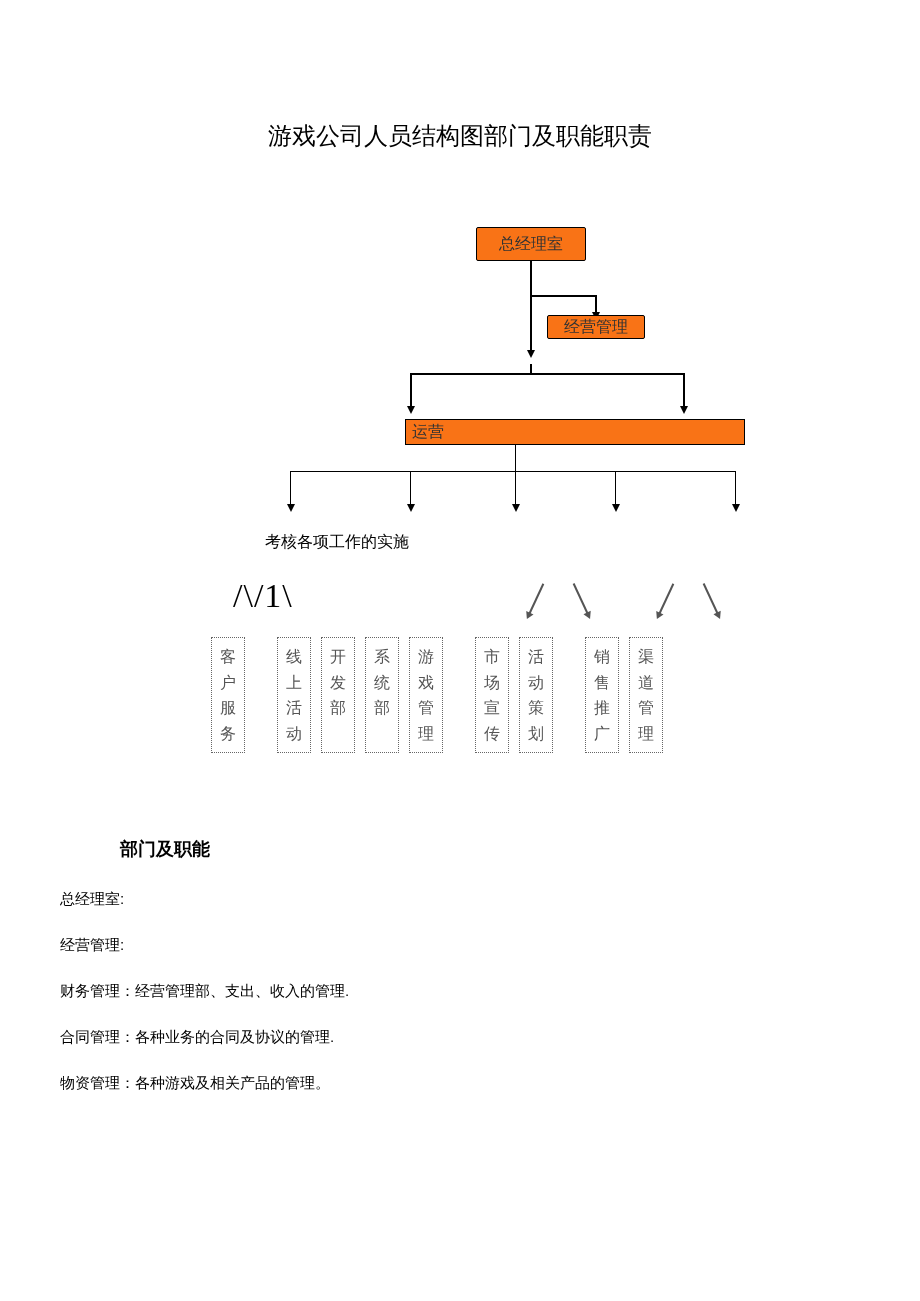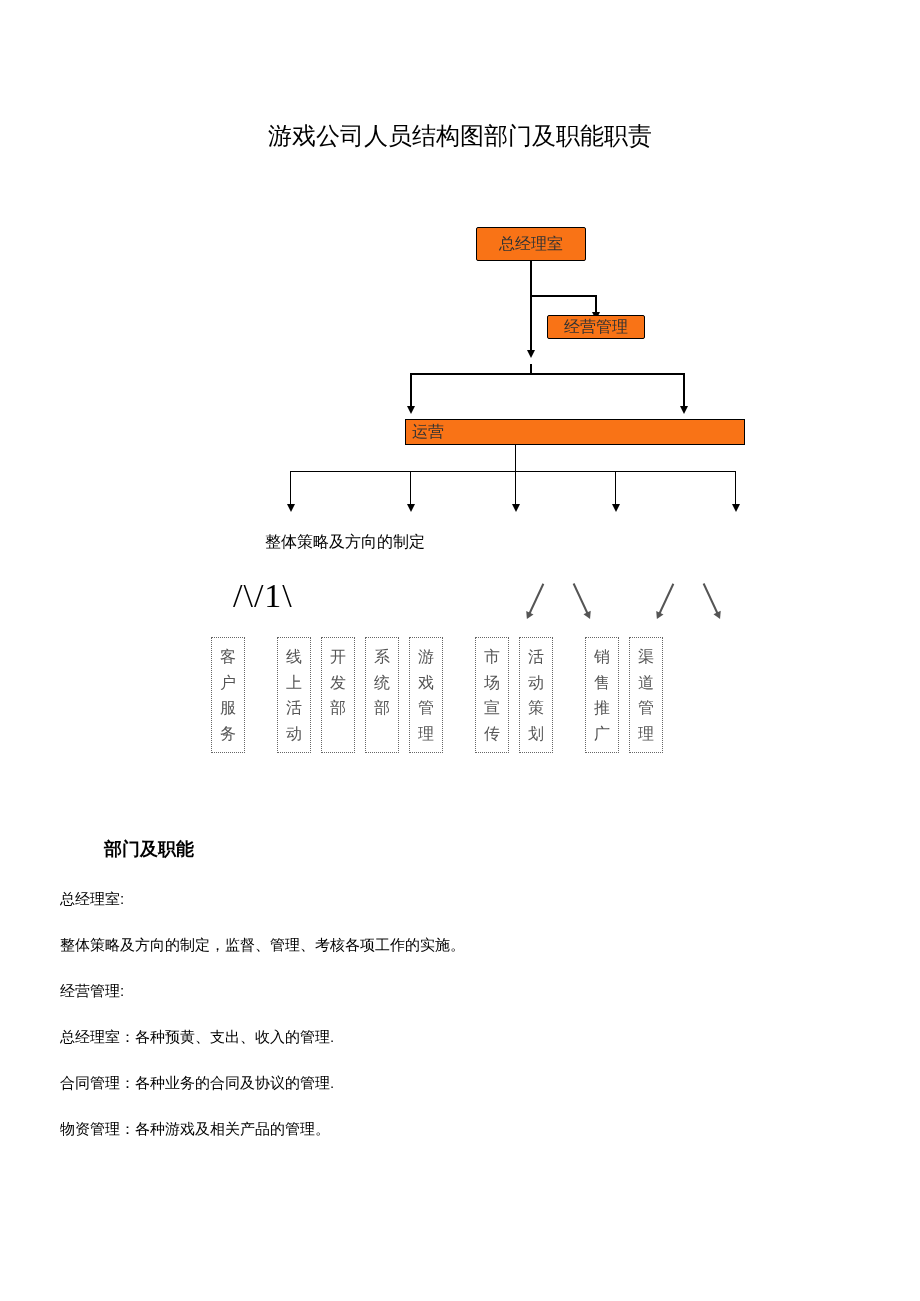--- a/index.html
+++ b/index.html
@@ -143,21 +143,21 @@
       font-size: 16px;
       line-height: 1.6;
       color: #555;
     }
     .vbox span { display: block; }
     .gap1 { width: 12px; }
 
     .section-title {
       font-size: 18px;
       font-weight: bold;
-      margin: 30px 0 20px 44px;
+      margin: 30px 0 20px 60px;
     }
     .content {
       font-size: 15px;
       line-height: 1.6;
       margin-top: 26px;
     }
     .content p {
       margin-bottom: 22px;
     }
   </style>
@@ -193,21 +193,21 @@
   <div class="line b4 b4b"></div>
   <div class="line b4 b4c"></div>
   <div class="line b4 b4d"></div>
   <div class="line b4 b4e"></div>
   <div class="arrow-down arb arb-a"></div>
   <div class="arrow-down arb arb-b"></div>
   <div class="arrow-down arb arb-c"></div>
   <div class="arrow-down arb arb-d"></div>
   <div class="arrow-down arb arb-e"></div>
 
-  <div class="midlabels">整体策略及方向的制定</div>
+  <div class="midlabels">考核各项工作的实施</div>
 
   <div class="slashes1">/\/1\</div>
 
   <div class="slash-arrow sa1"></div>
   <div class="slash-arrow sa2"></div>
   <div class="slash-arrow sa3"></div>
   <div class="slash-arrow sa4"></div>
 
   <div class="boxes-row">
     <div class="vbox" id="lb0">
@@ -265,18 +265,17 @@
         <span>管</span>
         <span>理</span>
       </div>
   </div>
 </div>
 
 <h2 class="section-title">部门及职能</h2>
 
 <div class="content">
   <p>总经理室:</p>
-  <p>整体策略及方向的制定，监督、管理、考核各项工作的实施。</p>
   <p>经营管理:</p>
-  <p>总经理室：各种预黄、支出、收入的管理.</p>
+  <p>财务管理：经营管理部、支出、收入的管理.</p>
   <p>合同管理：各种业务的合同及协议的管理.</p>
   <p>物资管理：各种游戏及相关产品的管理。</p>
 </div>
 
 </body></html>

